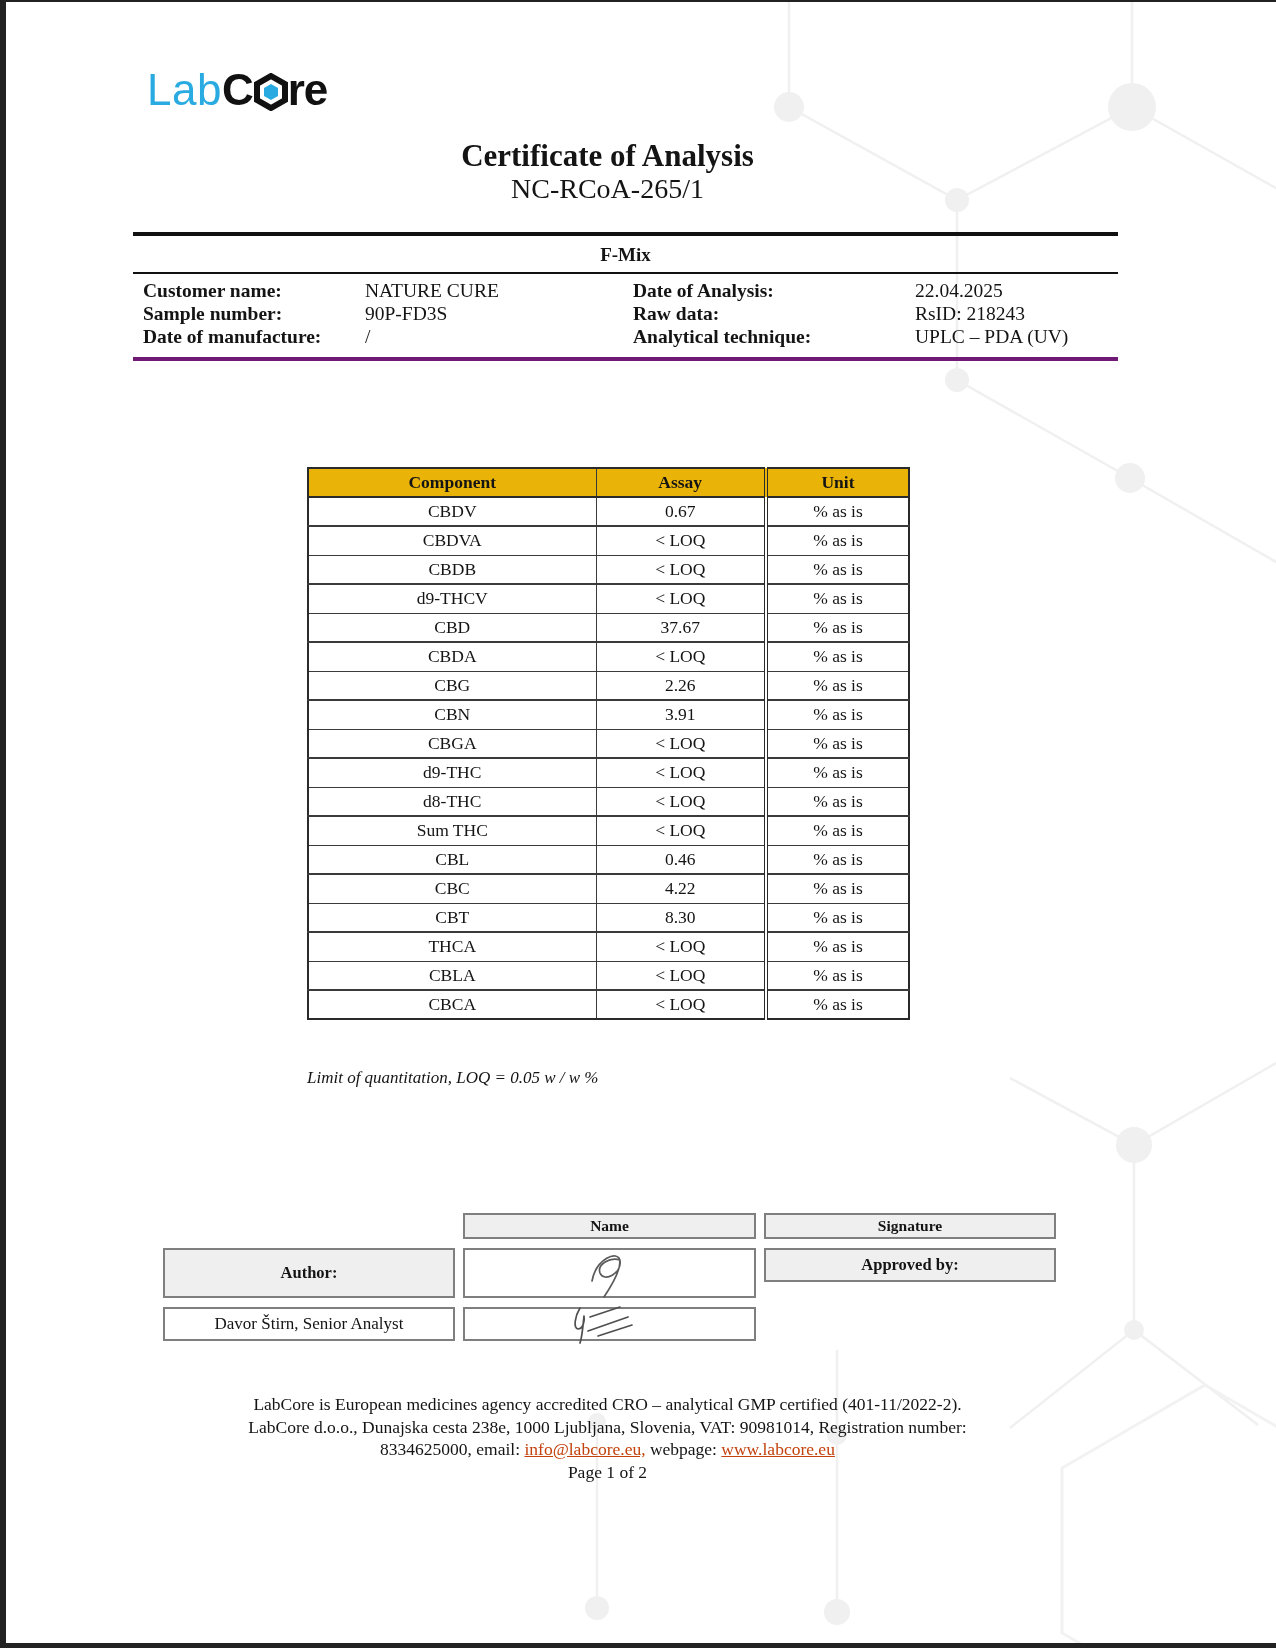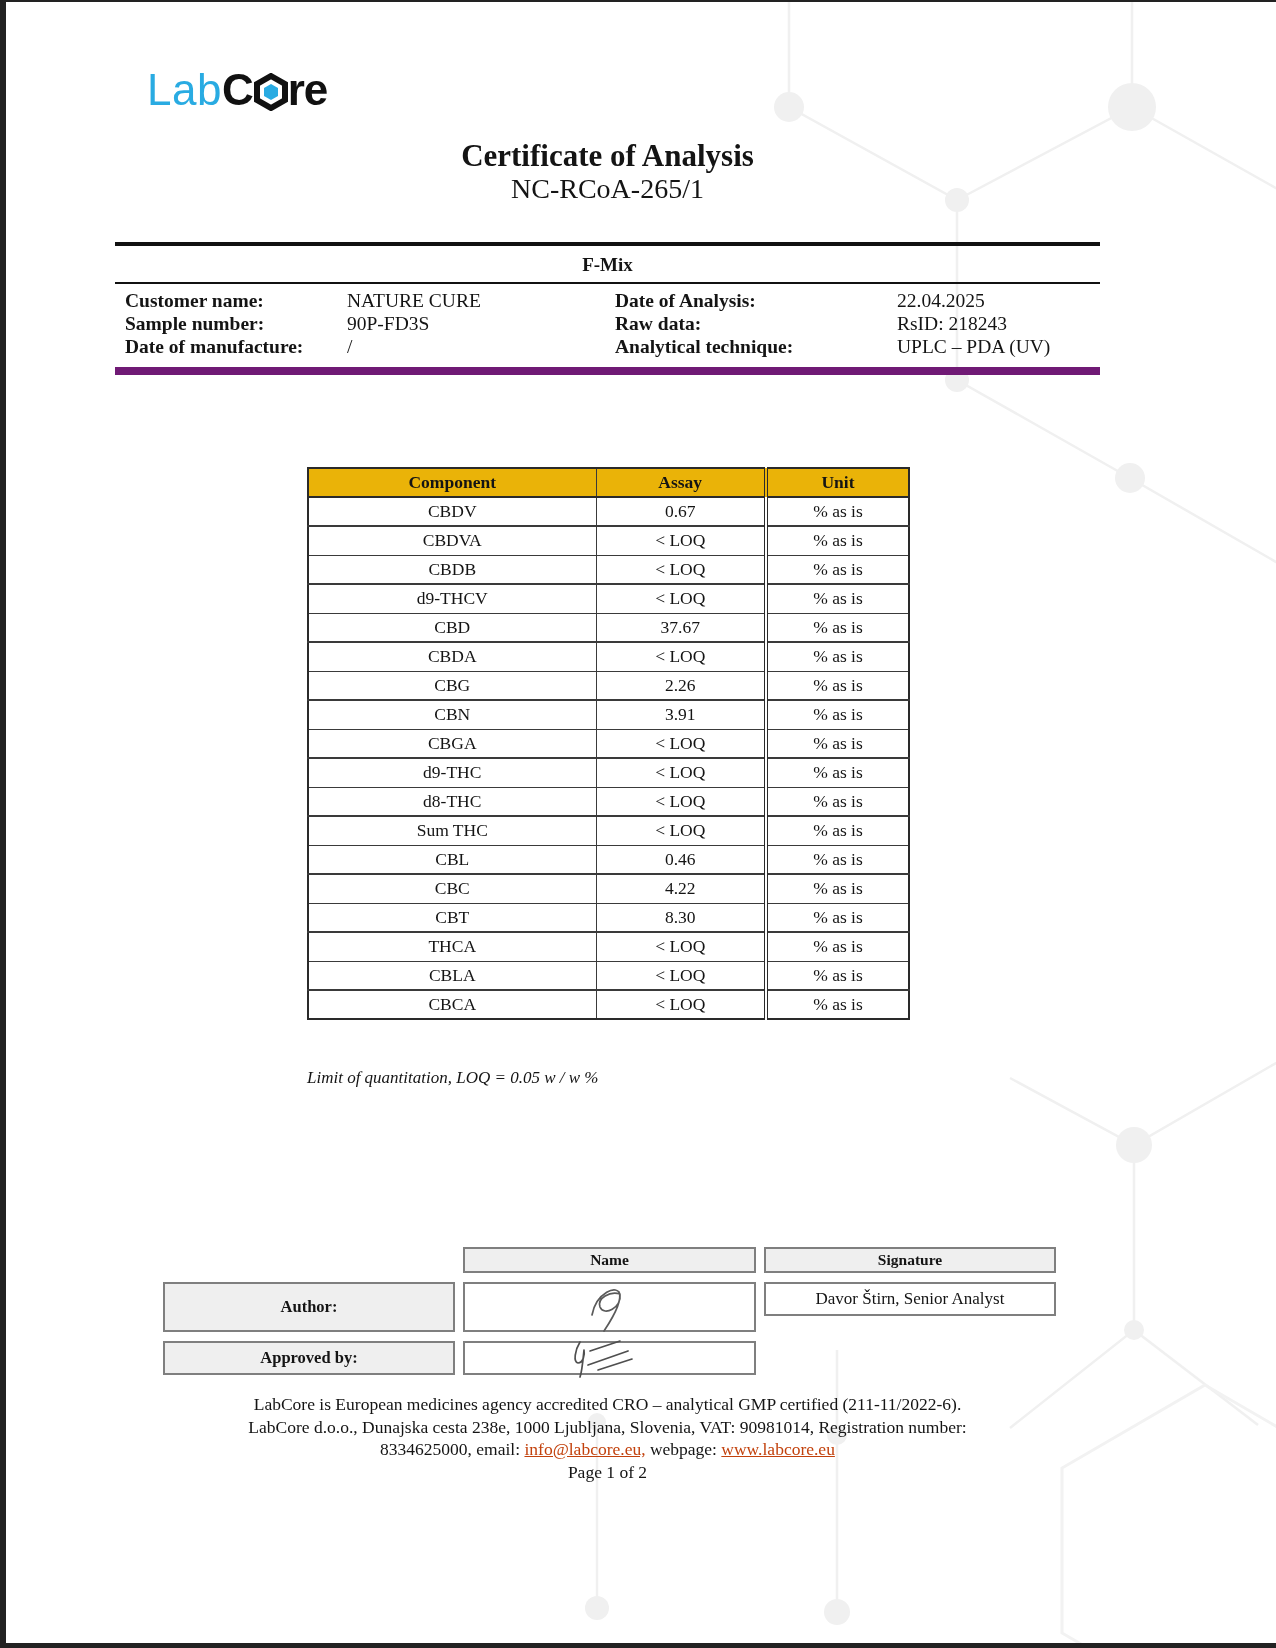--- a/index.html
+++ b/index.html
@@ -22,22 +22,22 @@
   .logo .core { font-family:"Liberation Sans", sans-serif; font-weight:bold; font-size:44px; color:#111; letter-spacing:-1px; display:flex; align-items:center; }
   .logo svg   { margin:4px -1px 0 0; }
 
   
   .title-wrap { position:absolute; left:115px; width:985px; text-align:center; }
   .doc-title  { top:138px; font-size:31px; font-weight:bold; }
   .doc-number { top:173px; font-size:28px; }
 
   
   .info {
-    position:absolute; left:115px; top:232px; width:985px;
-    border-top:4px solid #111; border-bottom:8px solid #701a75;margin-top:10px;
+    position:absolute; left:133px; top:232px; width:985px;
+    border-top:4px solid #111; border-bottom:4px solid #701a75;
   }
   .info-product { text-align:center; font-weight:bold; font-size:19px; padding:8px 0 6px 0; border-bottom:2px solid #111; }
   .info-grid {
     display:grid; grid-template-columns:222px 268px 282px 1fr;
     padding:5px 0 9px 10px; font-size:19.5px; line-height:23px;
   }
   .info-grid .lbl { font-weight:bold; }
 
   
   table.results {
@@ -52,21 +52,21 @@
   table.results .col-c { width:288px; }
   table.results .col-a { width:170px; }
   table.results .col-u { width:143px;margin-left:48px; }
   table.results th.unit-h, table.results td.unit-cell { border-left:4px double #2a2a2a; }
   table.results tbody tr:nth-child(2n) td { border-top-width:2px; }
 
   .footnote { position:absolute; left:307px; top:1068px; font-style:italic; font-size:17px; }
 
   
   .signoff {
-    position:absolute; left:163px; top:1247px;
+    position:absolute; left:163px; top:1213px;
     display:grid; grid-template-columns:292px 293px 292px;
     column-gap:8px; row-gap:9px; align-items:stretch;
   }
   .cell {
     border:2px solid #7f7f7f; background:#fff;
     display:flex; align-items:center; justify-content:center; text-align:center;
   }
   .cell.shaded { background:#efefef; }
   .cell.hdr  { height:26px; font-weight:bold; font-size:15.5px; }
   .cell.role { font-weight:bold; font-size:16.5px; }
@@ -258,36 +258,36 @@
       <div class="cell shaded hdr">Name</div>
       <div class="cell shaded hdr">Signature</div>
 
       <div class="cell shaded role row2">Author:</div>
       <div class="cell row2">
         <svg class="sig-svg" width="80" height="52" viewBox="0 0 80 52">
           <path d="M22,34 C26,12 48,2 50,14 C52,26 34,36 30,26 C27,17 40,10 50,13 M49,11 C53,20 42,38 34,50" fill="none" stroke="#5a5a5a" stroke-width="1.7" stroke-linecap="round"></path>
         </svg>
       </div>
 
+      <div class="cell shaded role row3">Approved by:</div>
       <div class="cell person row3">Davor Štirn, Senior Analyst</div>
-      <div class="cell shaded role row3">Approved by:</div>
       <div class="cell row3">
         <svg class="sig-svg" width="96" height="48" viewBox="0 0 96 48">
           <g fill="none" stroke="#4f4f4f" stroke-width="1.7" stroke-linecap="round">
             <path d="M18,8 C13,16 11,28 16,29 C21,29 23,21 22,16 M22,16 C21,26 20,38 18,43"></path>
             <path d="M28,17 L58,7"></path>
             <path d="M26,31 L66,17"></path>
             <path d="M36,36 L70,25"></path>
           </g>
         </svg>
       </div>
     </div>
 
     <div class="footer">
-      <div>LabCore is European medicines agency accredited CRO – analytical GMP certified (211-11/2022-6).</div>
+      <div>LabCore is European medicines agency accredited CRO – analytical GMP certified (401-11/2022-2).</div>
       <div>LabCore d.o.o., Dunajska cesta 238e, 1000 Ljubljana, Slovenia, VAT: 90981014, Registration number:</div>
       <div><span>8334625000, email: </span><a>info@labcore.eu,</a><span> webpage: </span><a>www.labcore.eu</a></div>
       <div>Page 1 of 2</div>
     </div>
 
   </div>
 
   <div class="edge-top"></div>
   <div class="edge-left"></div>
   <div class="edge-bottom"></div>

